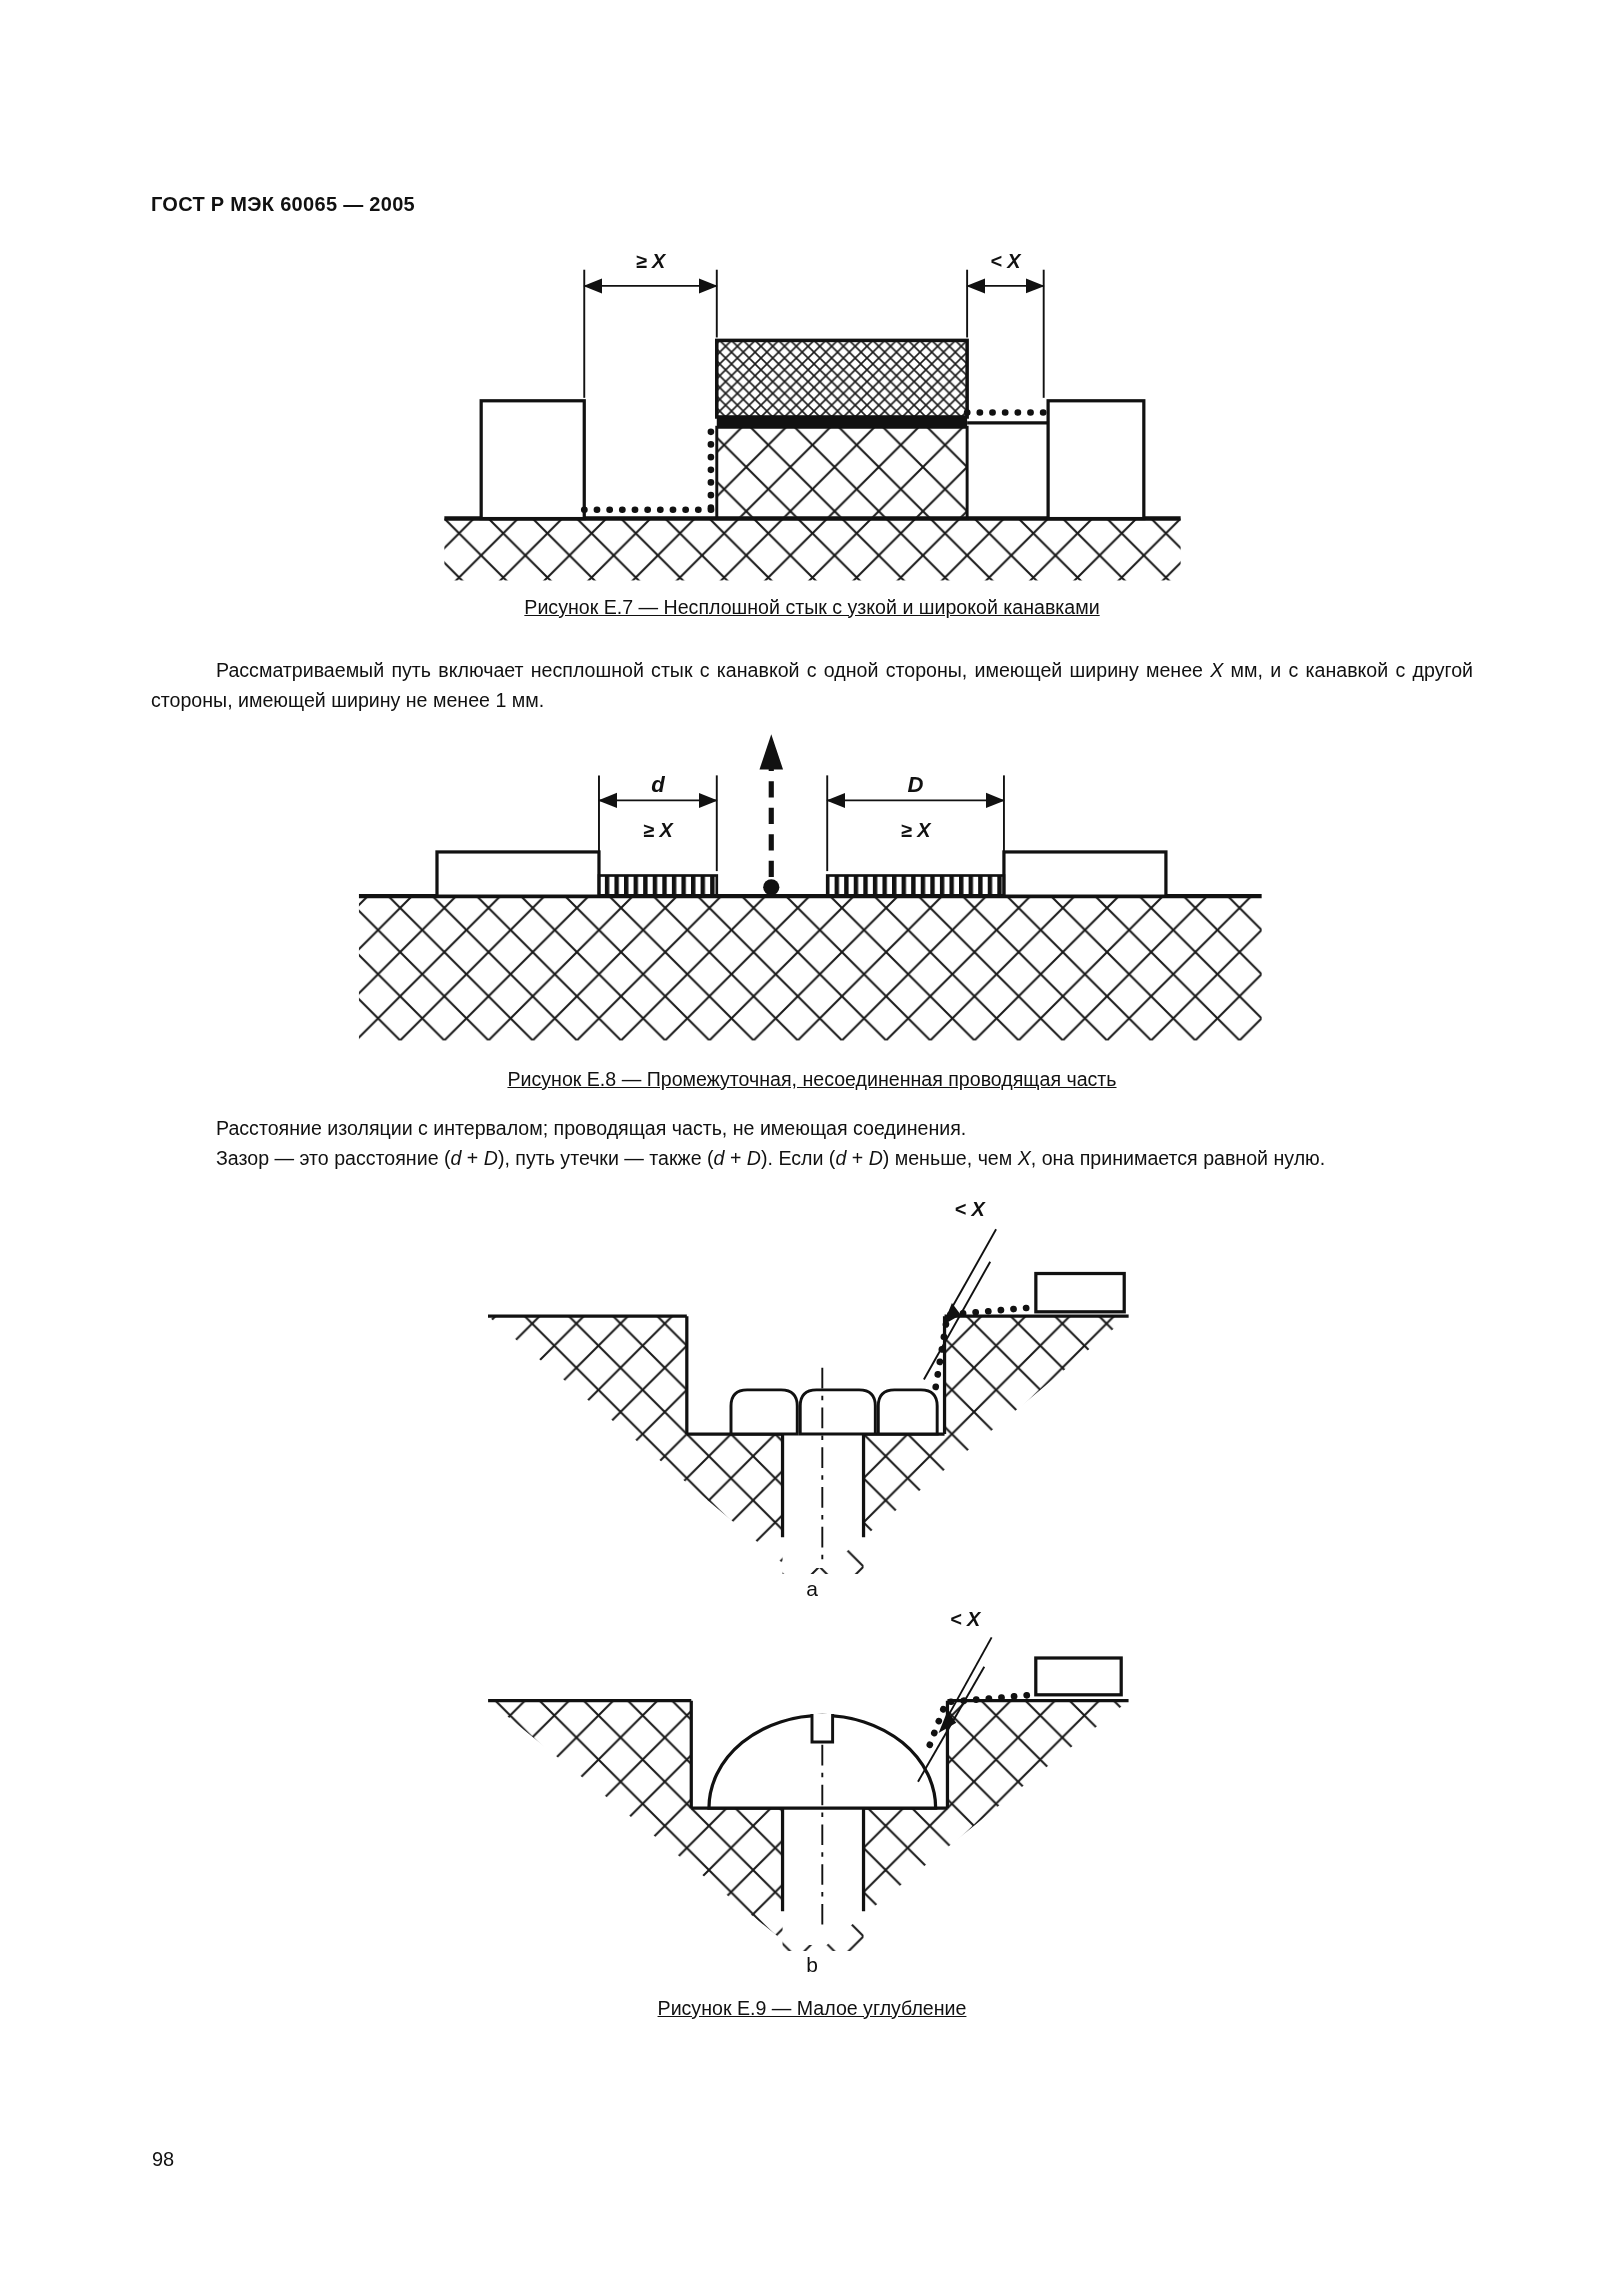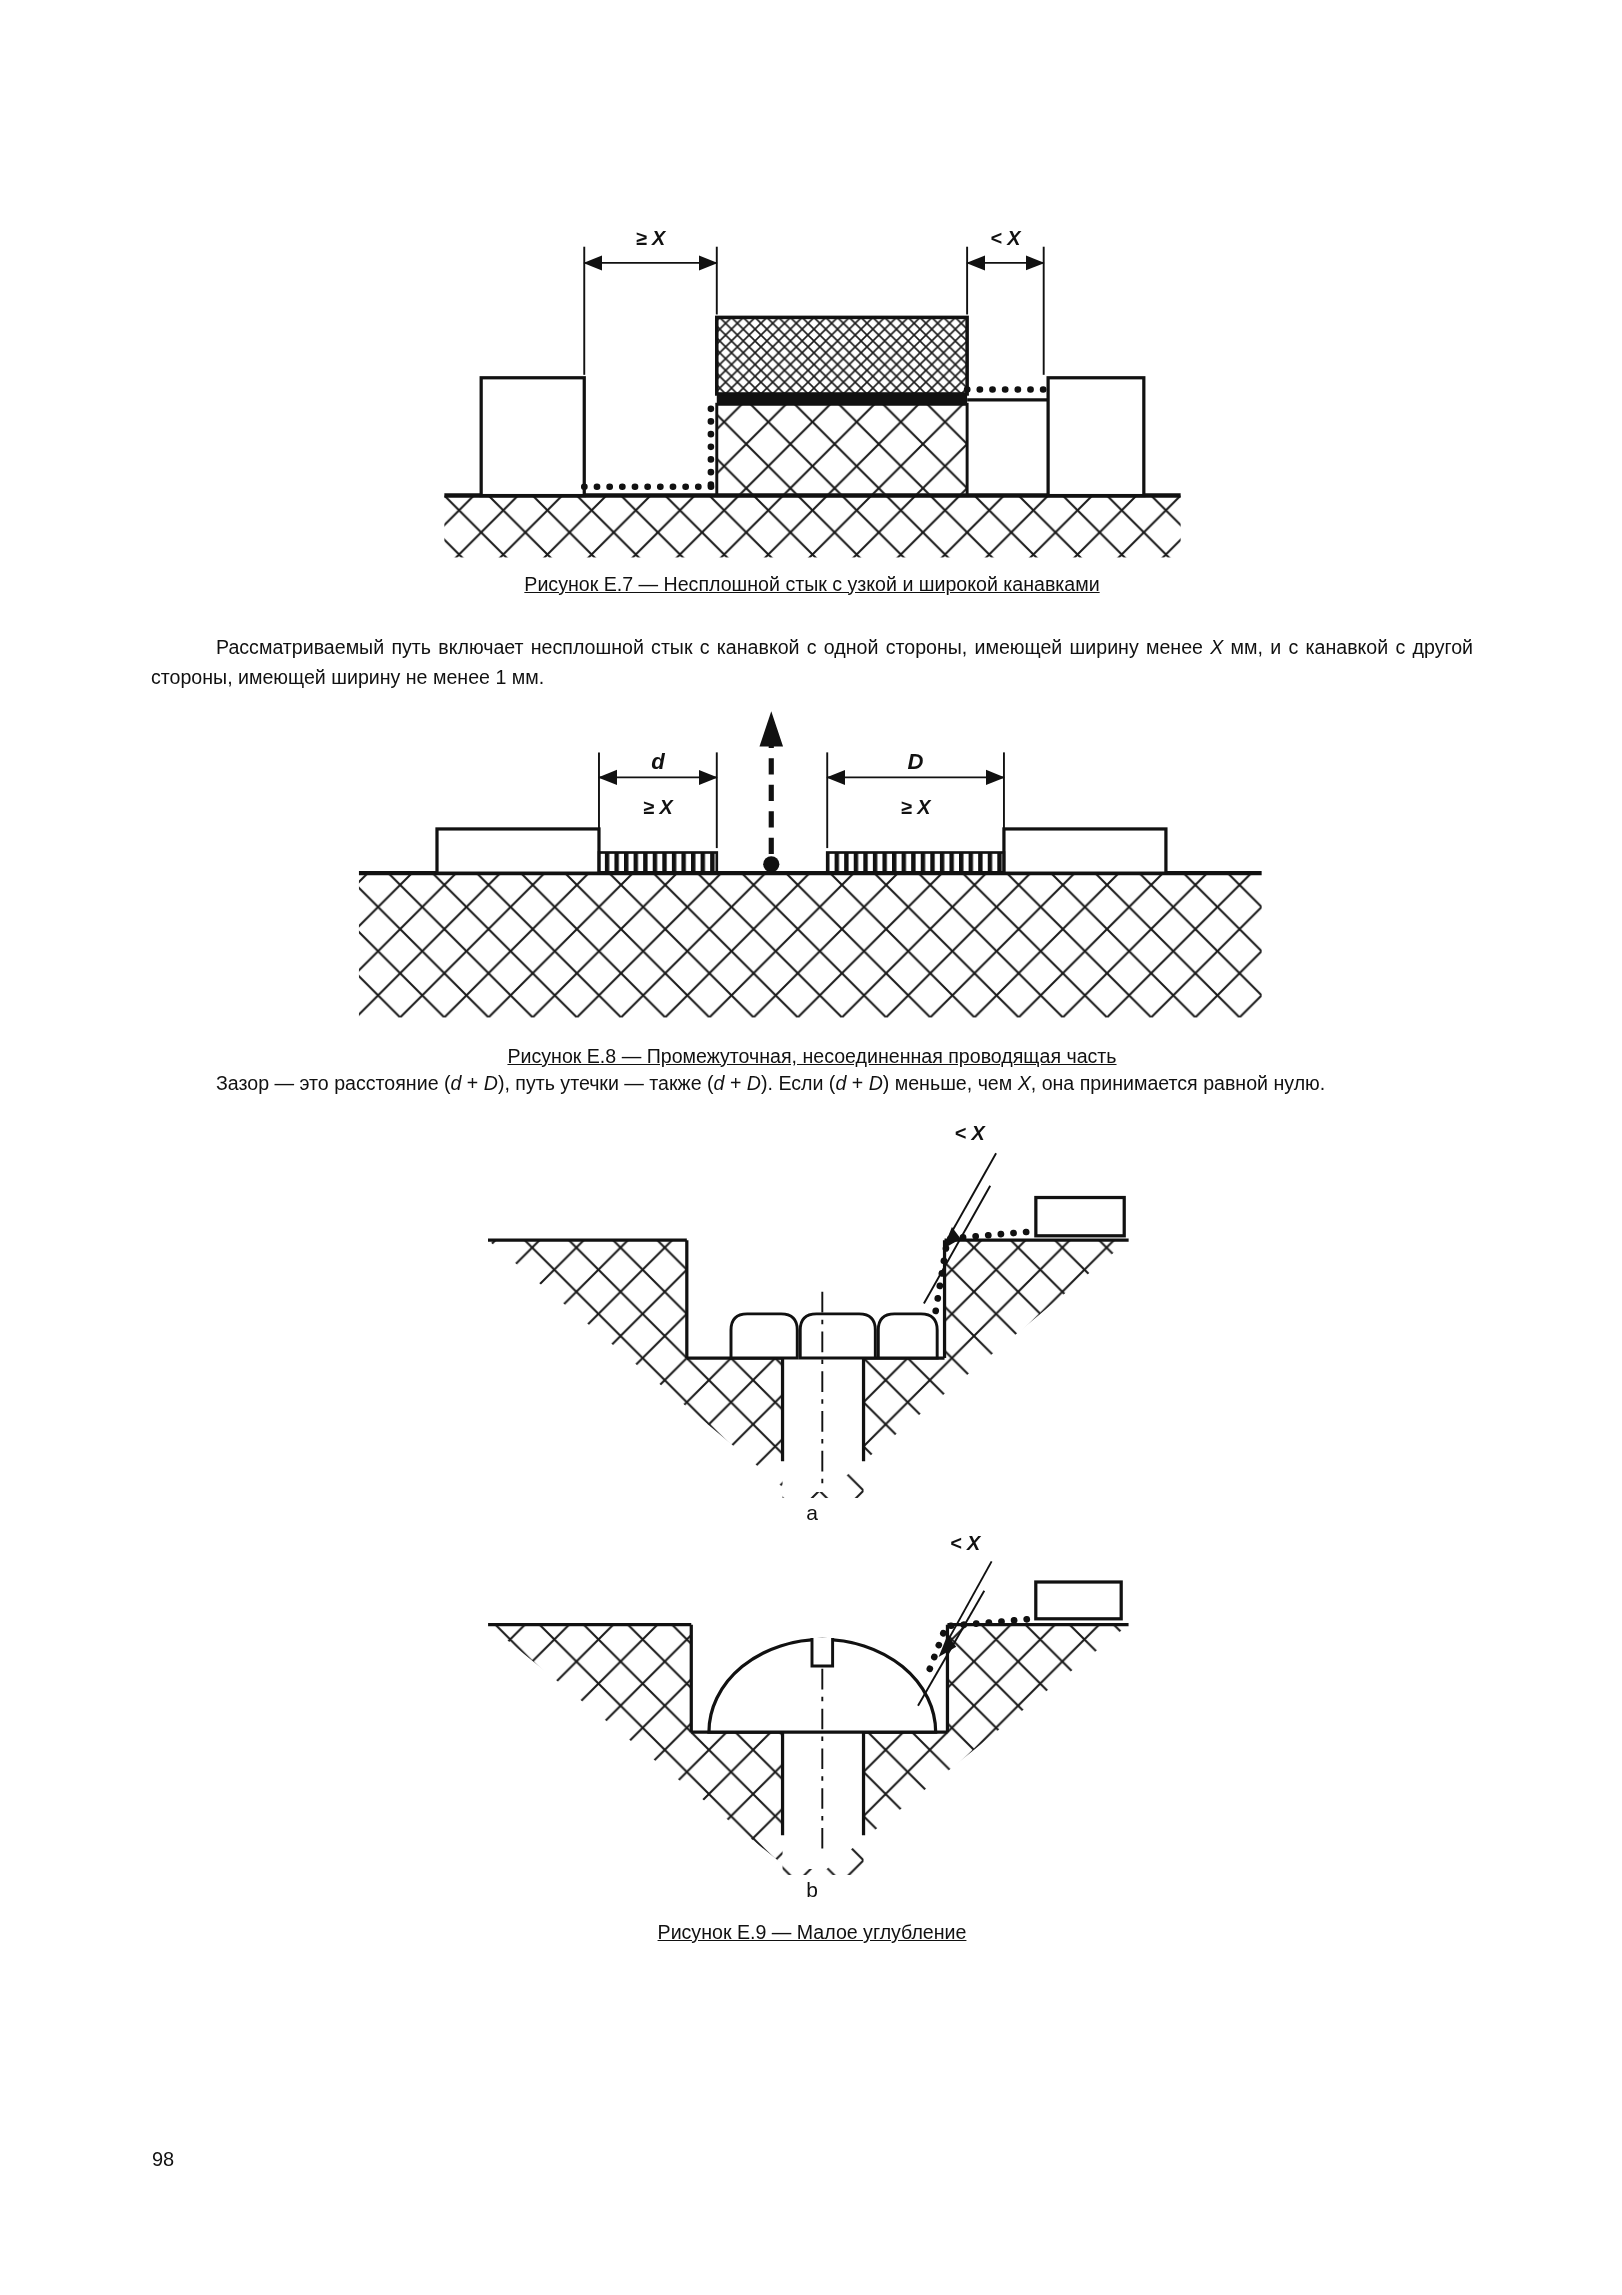--- a/index.html
+++ b/index.html
@@ -36,20 +36,21 @@
   .cline{ stroke:#111; stroke-width:1.3; fill:none; stroke-dasharray:14 5 3 5; }
   .dimlabel { font-family:"Liberation Sans",sans-serif; font-size:13.5px; font-weight:bold; font-style:italic; fill:#111; }
   .dimlabel-lg { font-family:"Liberation Sans",sans-serif; font-size:15px; font-weight:bold; font-style:italic; fill:#111; }
   .whitefill { fill:#fff; stroke:#111; }
 </style>
 </head>
 <body>
 
 <div class="page">
 
+  <div class="doc-header">ГОСТ Р МЭК 60065 — 2005</div>
 
   <figure class="fig-e7">
     <svg viewBox="0 0 510 230" width="751" height="339">
       <defs>
         <pattern id="xh7" width="30" height="30" patternUnits="userSpaceOnUse">
           <path d="M0,30 L30,0 M0,0 L30,30" stroke="#1a1a1a" stroke-width="1.4" fill="none"></path>
         </pattern>
         <pattern id="mesh7" width="8" height="8" patternUnits="userSpaceOnUse">
           <path d="M0,8 L8,0 M0,0 L8,8" stroke="#1a1a1a" stroke-width="1.1" fill="none"></path>
         </pattern>
@@ -135,20 +136,21 @@
         <line x1="320" y1="30" x2="320" y2="95" class="thin"></line>
         <line x1="440" y1="30" x2="440" y2="95" class="thin"></line>
         <line x1="320" y1="47" x2="440" y2="47" class="thin" marker-start="url(#ar8)" marker-end="url(#ar8)"></line>
         <text x="380" y="41" text-anchor="middle" class="dimlabel-lg">D</text>
         <text x="380" y="72" text-anchor="middle" class="dimlabel">≥ X</text>
       </g>
     </svg>
     <figcaption>Рисунок Е.8 — Промежуточная, несоединенная проводящая часть</figcaption>
   </figure>
 
+  <p class="body-text mt-p3">Расстояние изоляции с интервалом; проводящая часть, не имеющая соединения.</p>
   <p class="body-text"><span>Зазор — это расстояние (</span><span class="it">d</span><span> + </span><span class="it">D</span><span>), путь утечки — также (</span><span class="it">d</span><span> + </span><span class="it">D</span><span>). Если  (</span><span class="it">d</span><span> + </span><span class="it">D</span><span>) меньше, чем </span><span class="it">X</span><span>, она принимается равной нулю.</span></p>
 
   <figure class="fig-e9">
 
     <svg viewBox="0 0 440 260" width="648" height="383">
       <defs>
         <pattern id="xh9a" width="30" height="30" patternUnits="userSpaceOnUse">
           <path d="M0,30 L30,0 M0,0 L30,30" stroke="#1a1a1a" stroke-width="1.4" fill="none"></path>
         </pattern>
       </defs>

